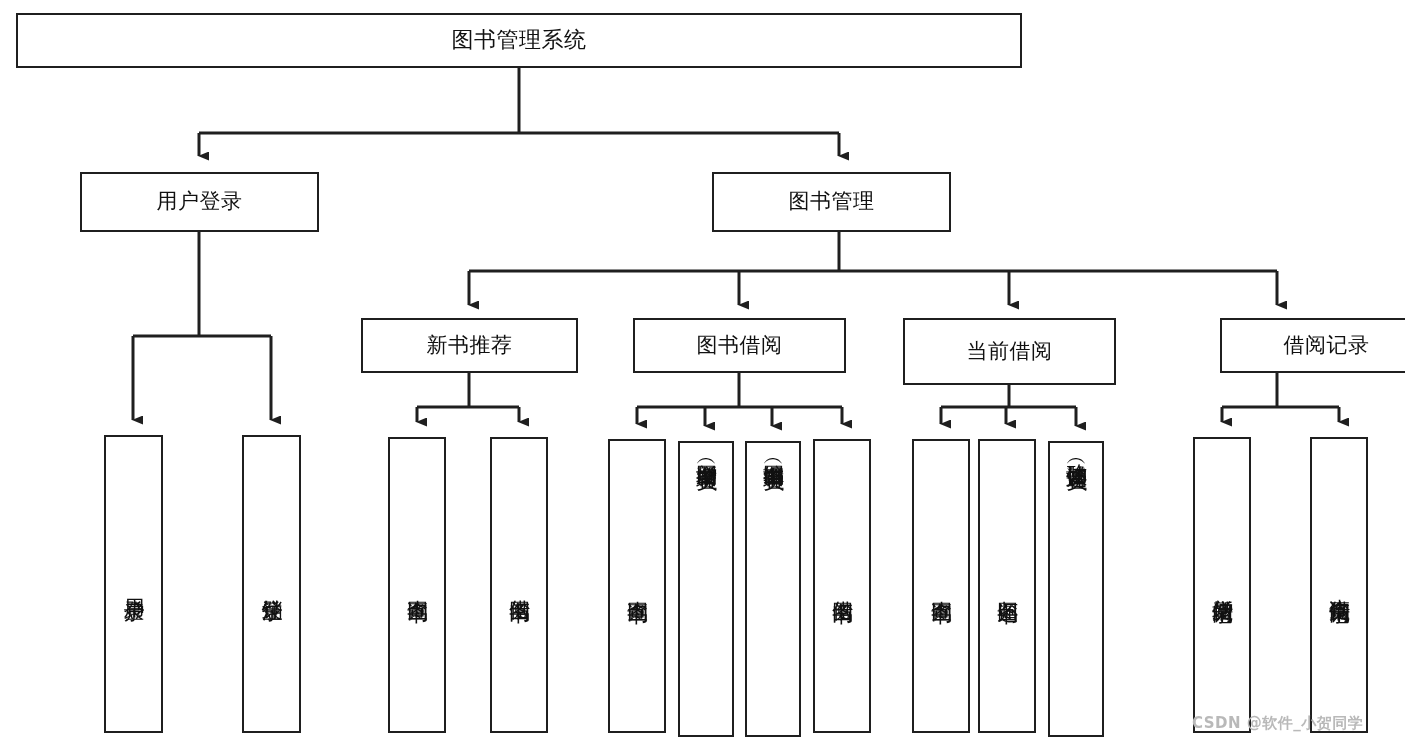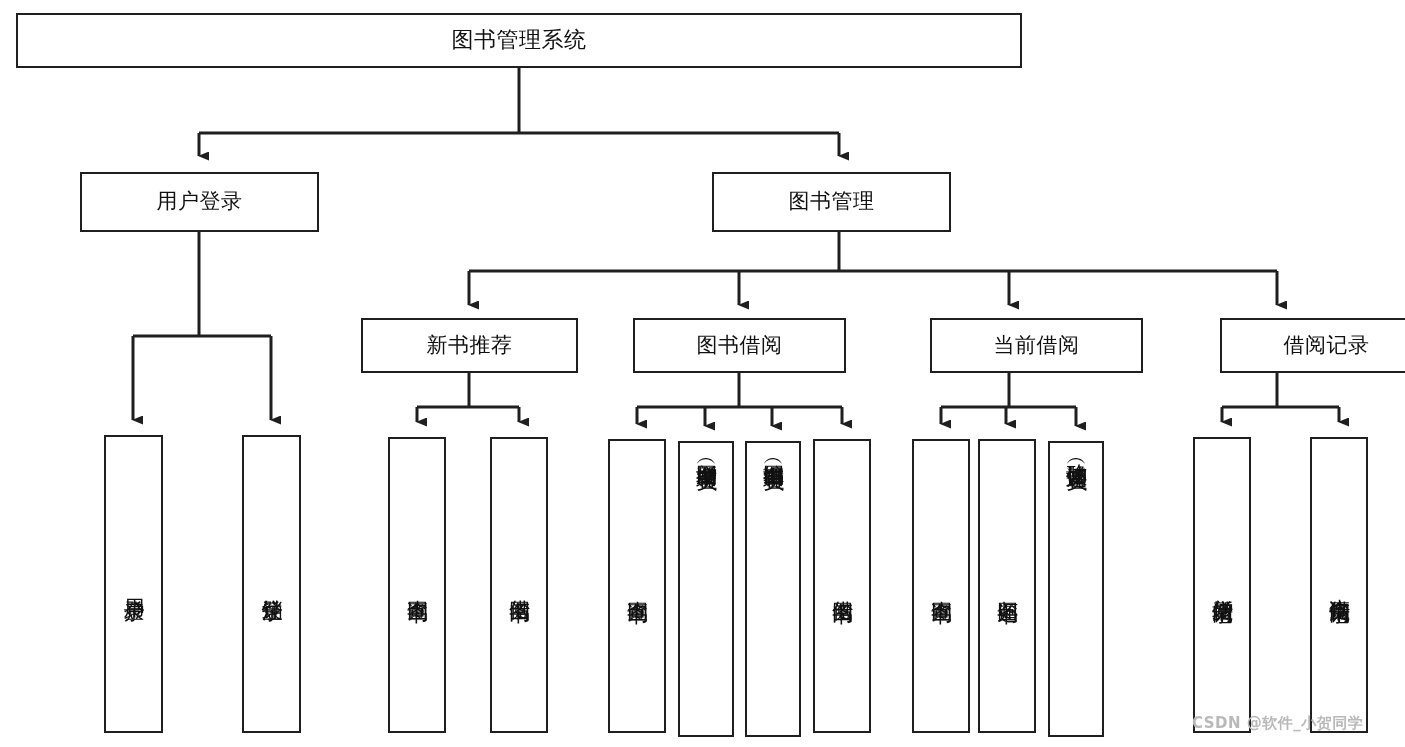--- a/index.html
+++ b/index.html
@@ -139,21 +139,21 @@
   <div class="node-box" style="left:361px; top:318px; width:217px; height:55px;">
     <span class="node-label-h">新书推荐</span>
   </div>
 
   <div class="node-box" style="left:712px; top:172px; width:239px; height:60px;">
     <span class="node-label-h">图书管理</span>
   </div>
   <div class="node-box" style="left:633px; top:318px; width:213px; height:55px;">
     <span class="node-label-h">图书借阅</span>
   </div>
-  <div class="node-box" style="left:930px; top:318px; width:213px; height:55px;">
+  <div class="node-box" style="left:903px; top:318px; width:213px; height:67px;">
     <span class="node-label-h">当前借阅</span>
   </div>
   <div class="node-box" style="left:1172px; top:318px; width:213px; height:55px;margin-left:48px;">
     <span class="node-label-h">借阅记录</span>
   </div>
 
   <div class="leaf-box" style="left:104px; top:435px; width:59px; height:298px;">
     <span class="node-label-v">用户登录</span>
   </div>
   <div class="leaf-box" style="left:242px; top:435px; width:59px; height:298px;">

